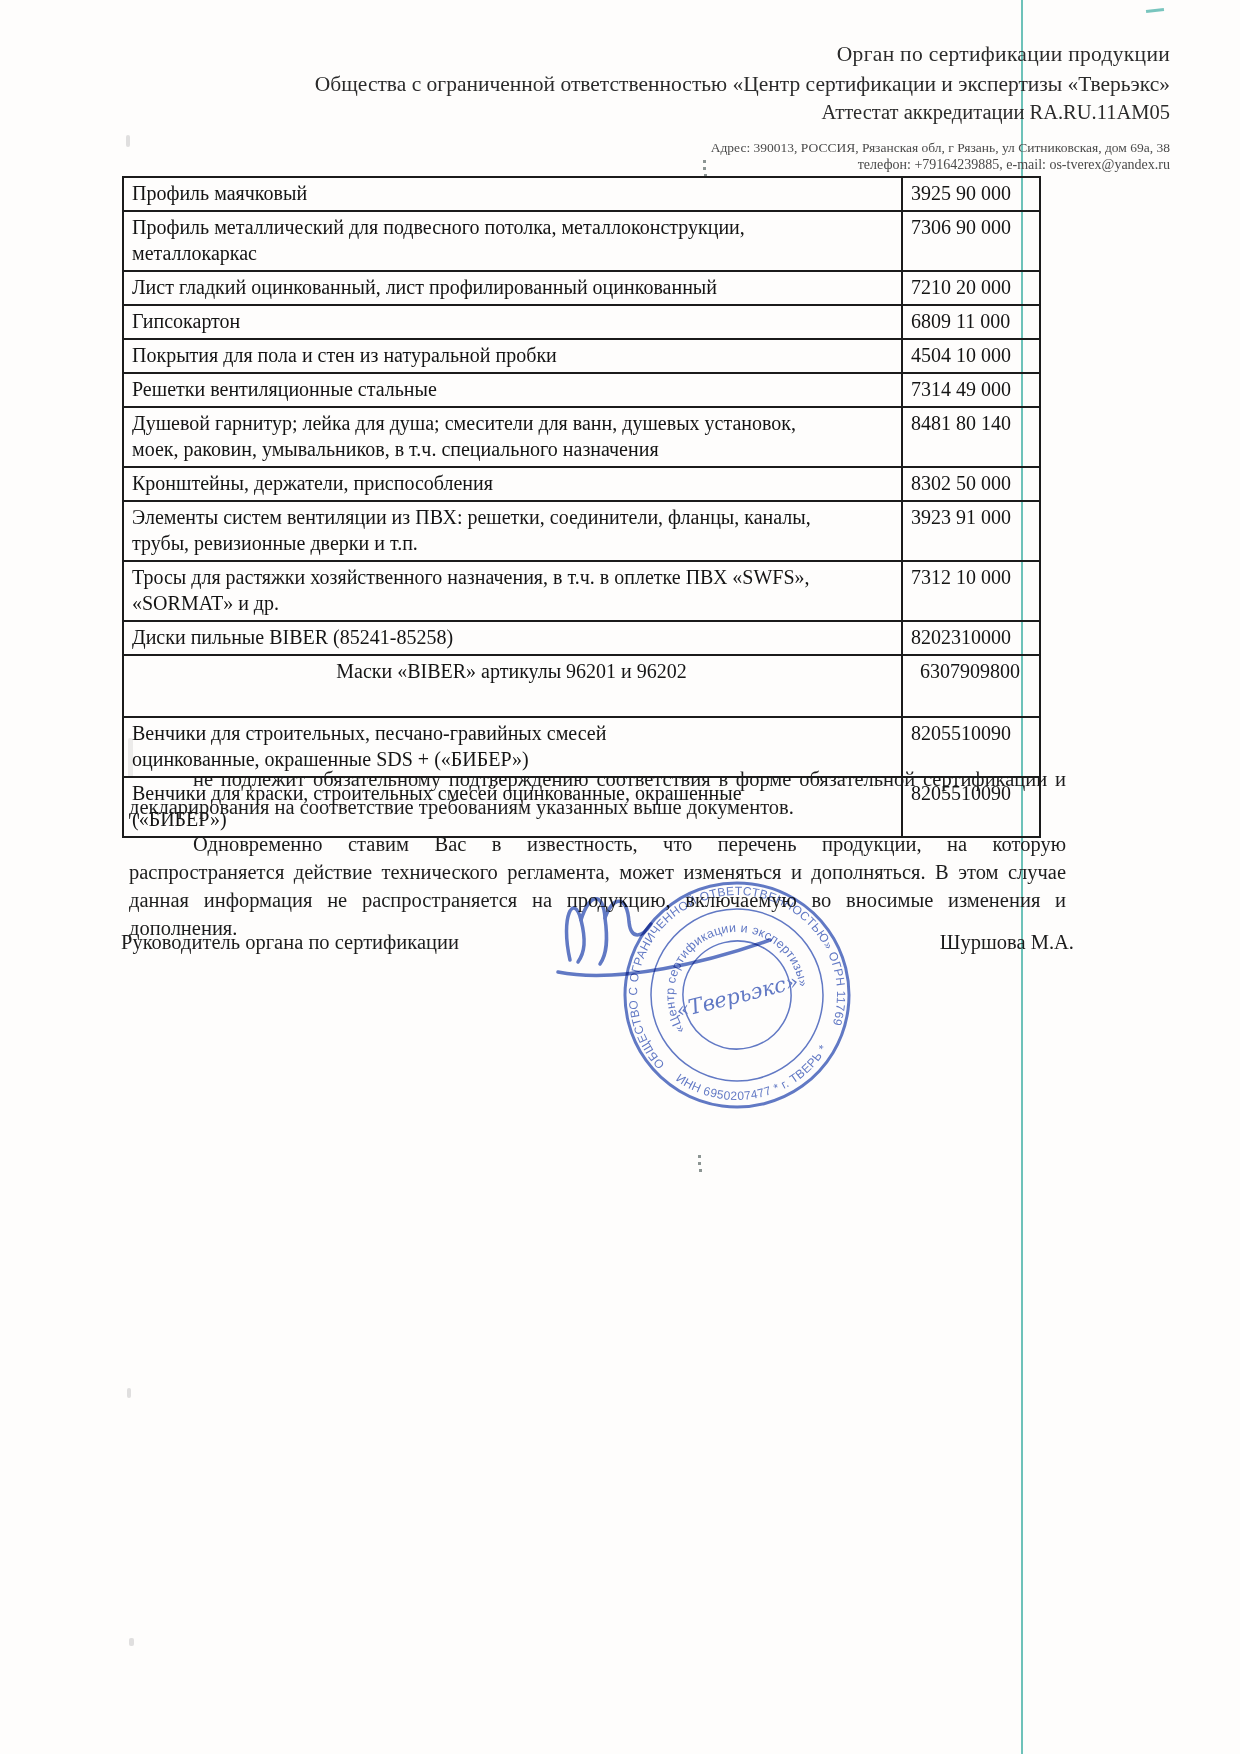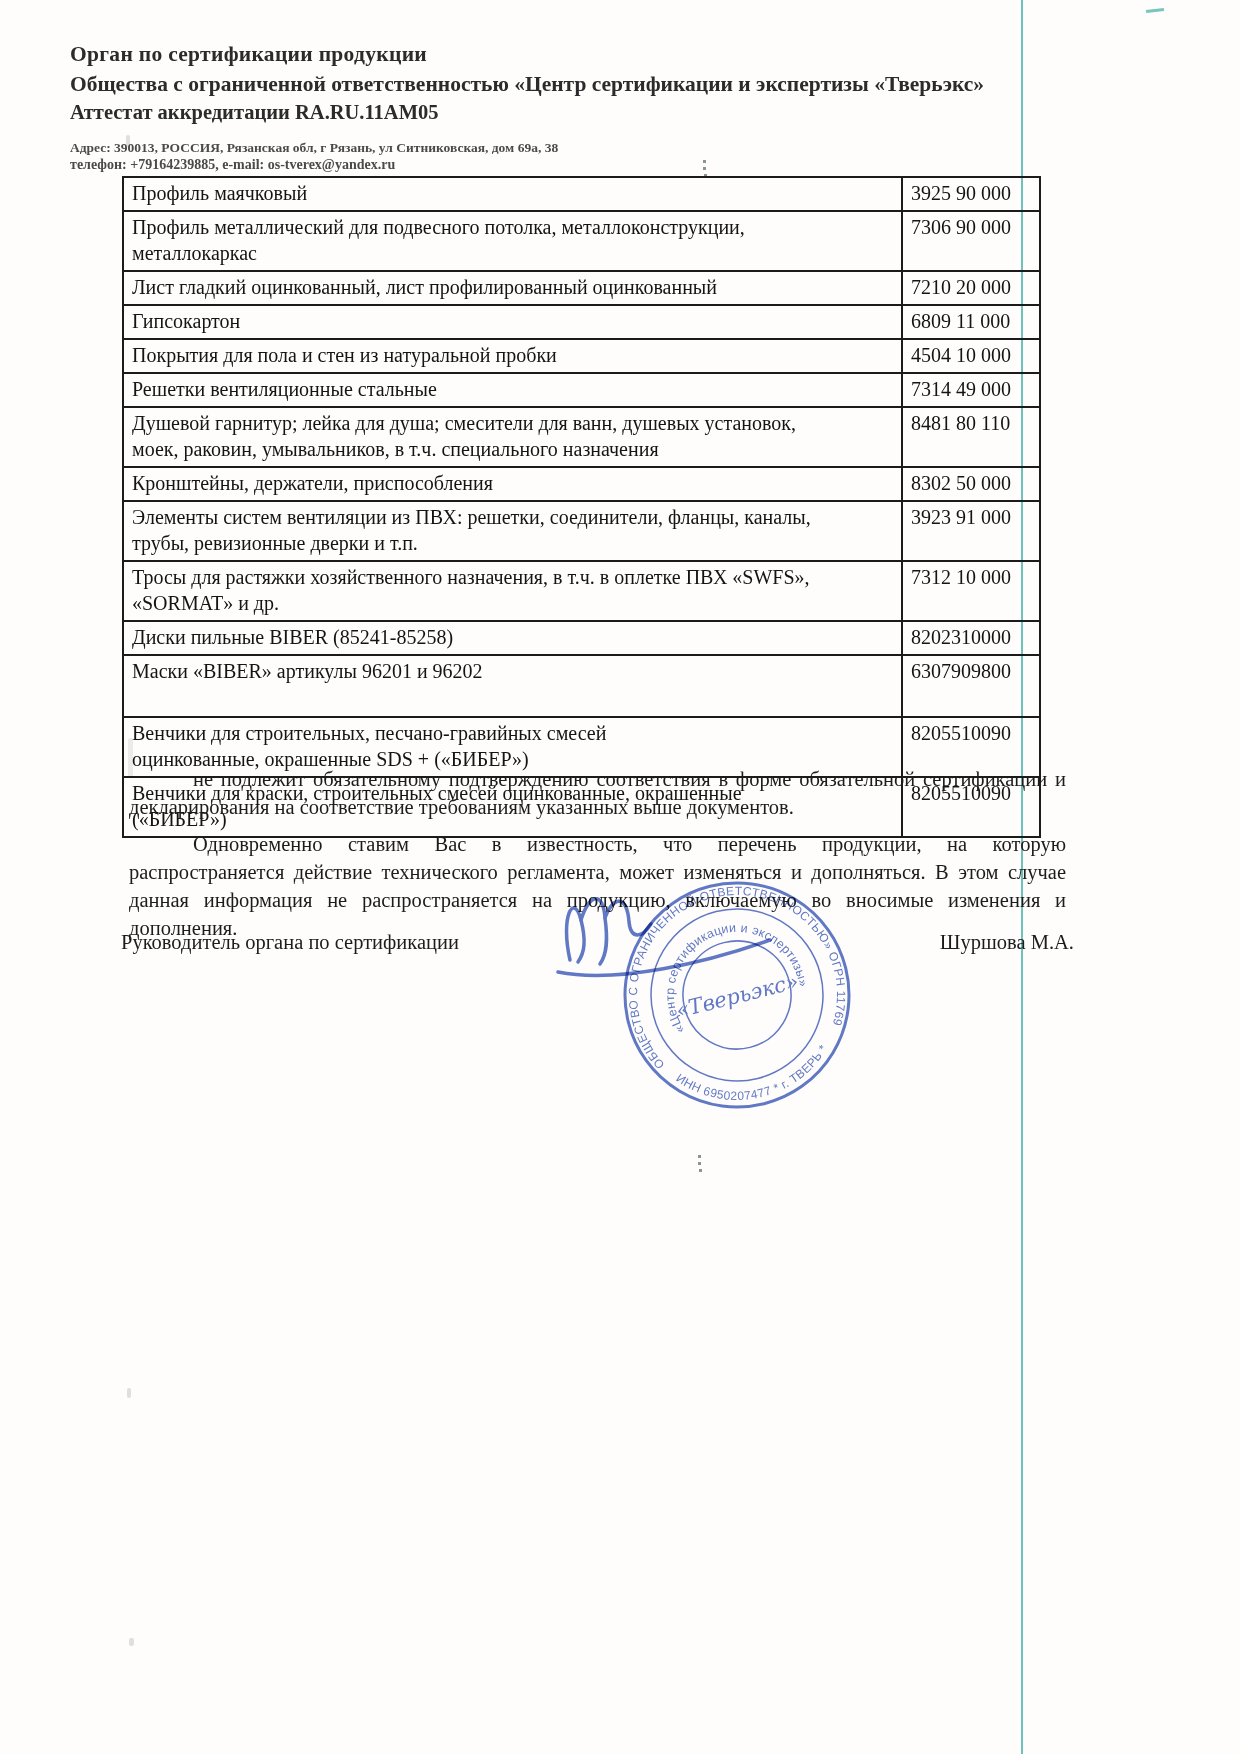--- a/index.html
+++ b/index.html
@@ -11,21 +11,21 @@
     color: #1d1d1d;
   }
   .page {
     position: relative; width: 1240px; height: 1754px;
     background: #fefdfc; overflow: hidden;
   }
 
   
   .doc-header {
     position: absolute; top: 42px; left: 70px; width: 1100px;
-    text-align: left; color: #2b2b2b; font-weight: bold;
+    text-align: right; color: #2b2b2b;
   }
   .header-title   { font-size: 21.5px; letter-spacing: .3px; }
   .header-org     { font-size: 21.5px; margin-top: 5px; }
   .header-accr    { font-size: 20.5px; margin-top: 4px; }
   .header-addr    { font-size: 13.5px; margin-top: 16px; color: #4a4a4a; }
   .header-contacts{ font-size: 14px; margin-top: 1px; color: #4a4a4a; }
 
   
   .products-table {
     position: absolute; top: 176px; left: 122px;
@@ -33,21 +33,21 @@
     font-size: 20px; color: #141414;
   }
   .products-table td {
     border: 2px solid #1b1b1b;
     padding: 2px 10px 4px 8px;
     vertical-align: top;
     line-height: 1.3;
   }
   td.name-cell { width: 781px; white-space: pre-line; }
   td.code-cell { width: 138px; }
-  tr.row-spacer td { padding-bottom: 32px; }
+  tr.row-spacer td { padding-bottom: 32px; text-align: center; }
 
   
   .notice {
     position: absolute; top: 757px; left: 121px; width: 953px;
     font-size: 20.5px; line-height: 1.38; text-align: justify;
     color: #1c1c1c;
   }
   .notice p { margin: 8px; text-indent: 64px; }
   .notice p + p { margin-top: 2px; }
   .notice .stretch { word-spacing: 3.5px; }
@@ -135,21 +135,21 @@
         <td class="name-cell">Покрытия для пола и стен из натуральной пробки</td>
         <td class="code-cell">4504 10 000</td>
       </tr>
       <tr>
         <td class="name-cell">Решетки вентиляционные стальные</td>
         <td class="code-cell">7314 49 000</td>
       </tr>
       <tr>
         <td class="name-cell">Душевой гарнитур; лейка для душа; смесители для ванн, душевых установок,
 моек, раковин, умывальников, в т.ч. специального назначения</td>
-        <td class="code-cell">8481 80 110</td>
+        <td class="code-cell">8481 80 140</td>
       </tr>
       <tr>
         <td class="name-cell">Кронштейны, держатели, приспособления</td>
         <td class="code-cell">8302 50 000</td>
       </tr>
       <tr>
         <td class="name-cell">Элементы систем вентиляции из ПВХ: решетки, соединители, фланцы, каналы,
 трубы, ревизионные дверки и т.п.</td>
         <td class="code-cell">3923 91 000</td>
       </tr>

